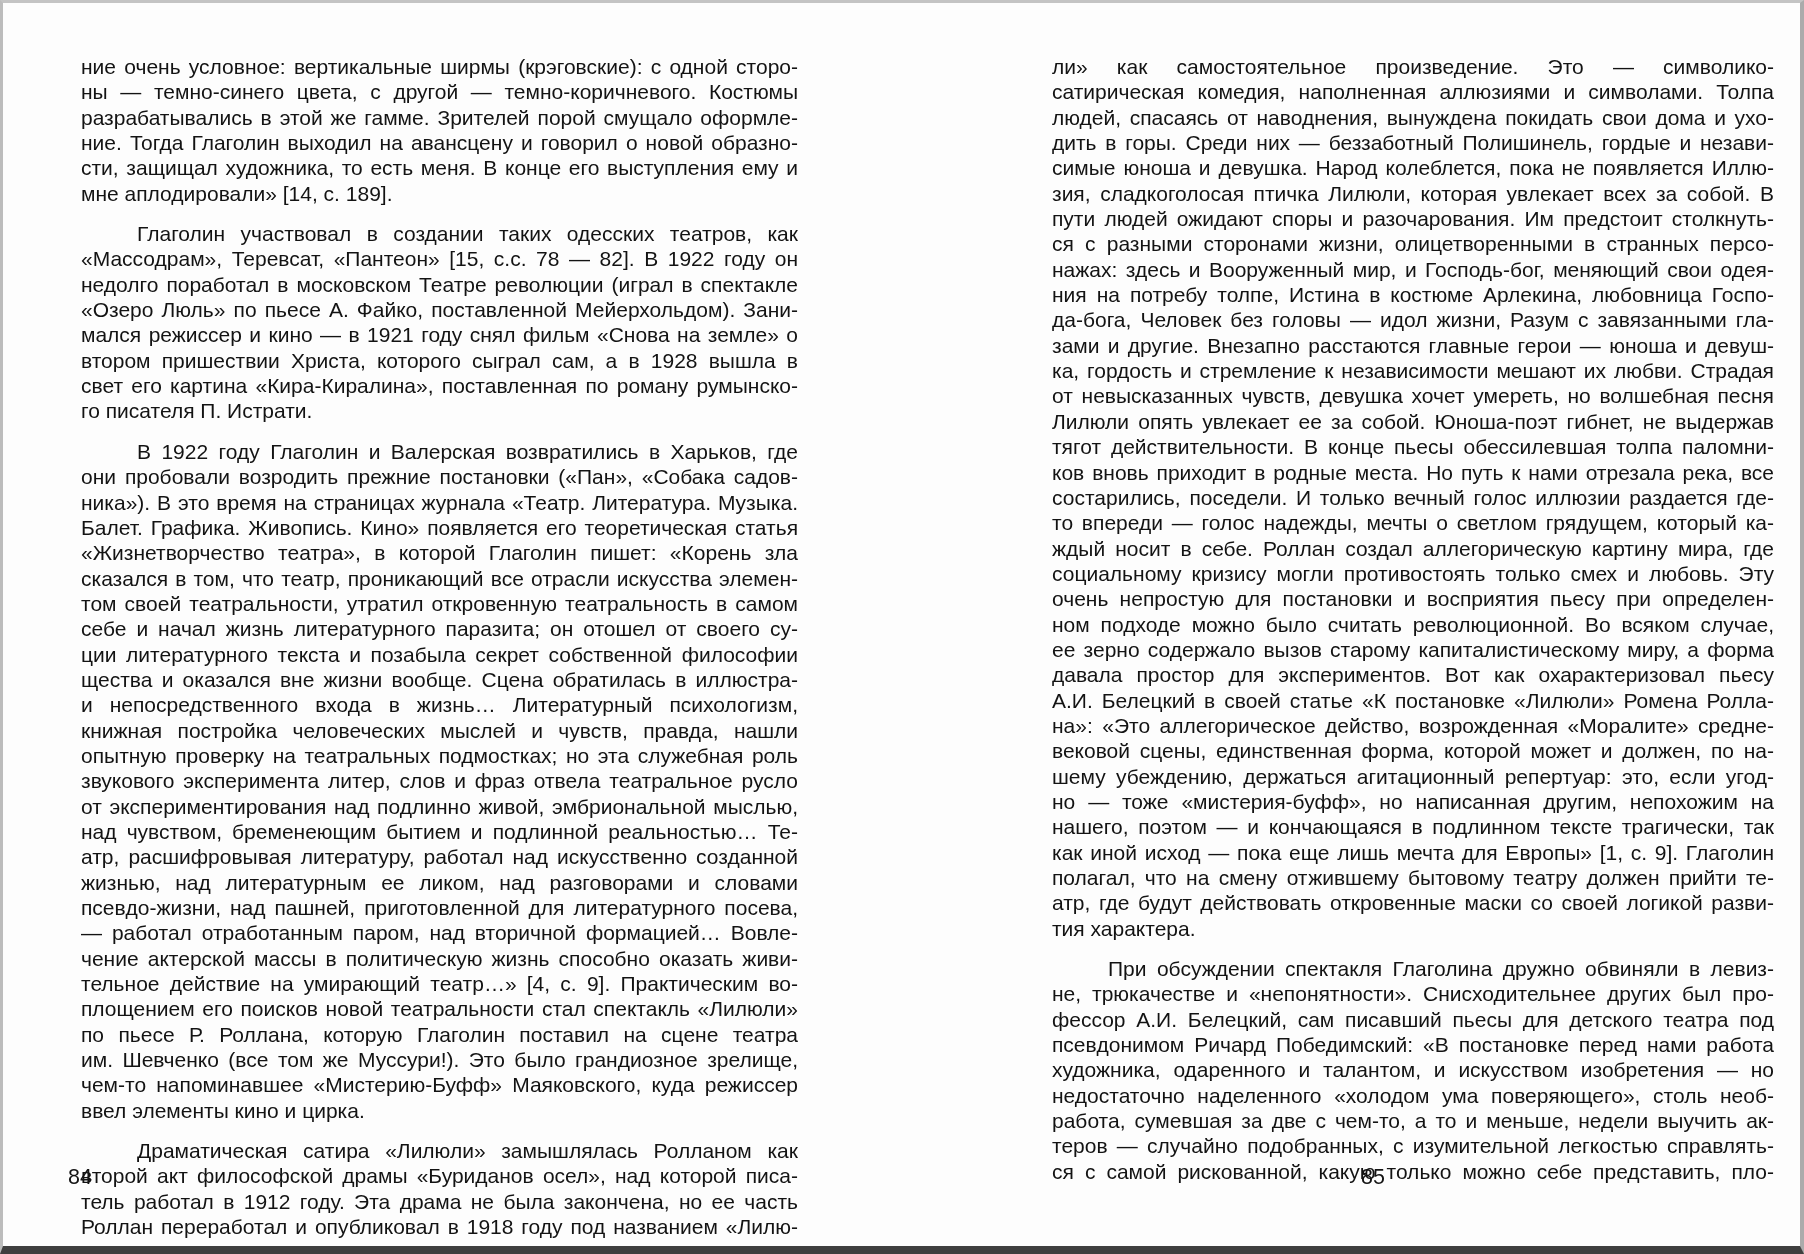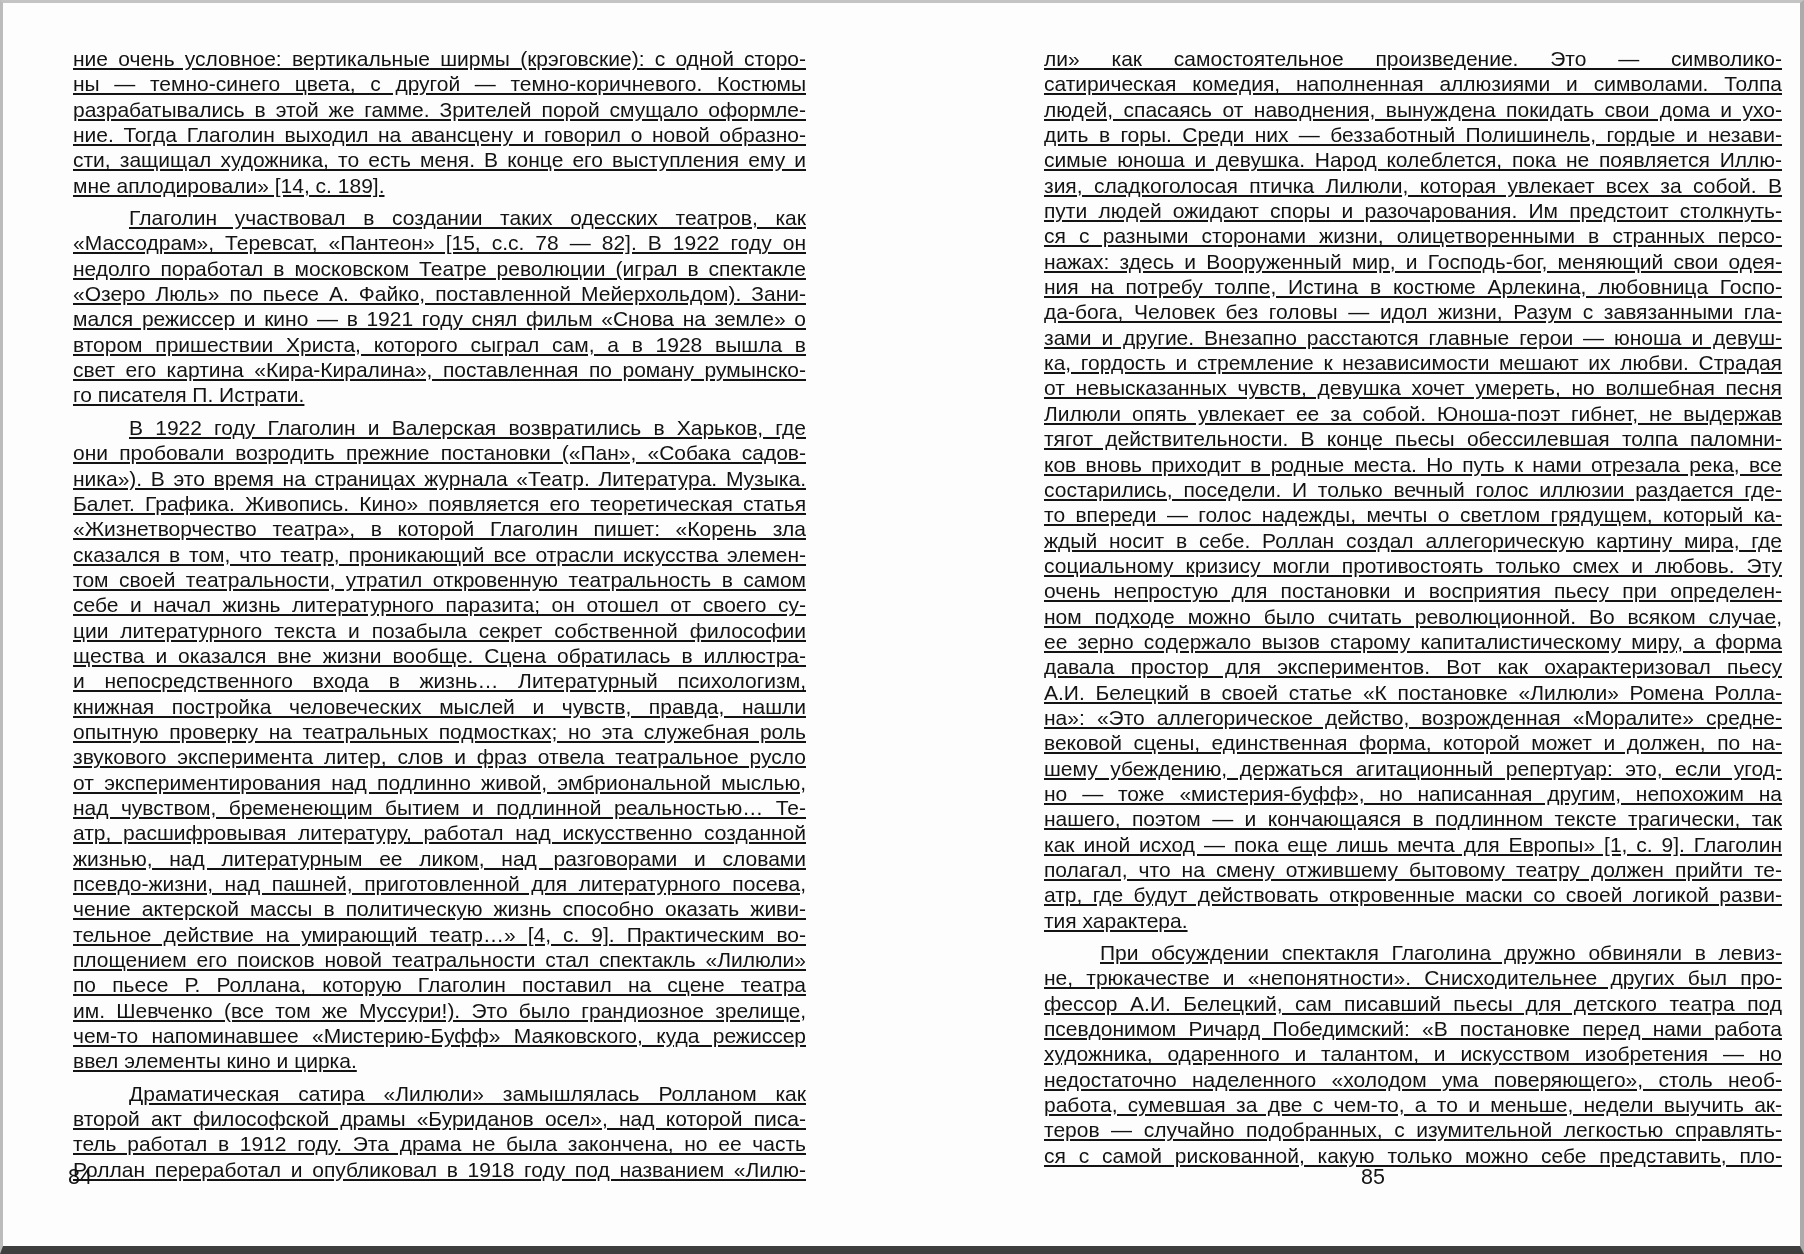--- a/index.html
+++ b/index.html
@@ -21,21 +21,21 @@
     color: #131313;
   }
   .text-column {
     position: absolute;
     top: 36px;
     font-size: 21px;
     line-height: 25.35px;
   }
   .col-left  { left: 63px;  width: 747px; }
   .col-right { left: 1034px; width: 752px; }
-  .para { margin: 7px; text-decoration: underline; }
+  .para { margin: 15px; }
   .para .line {
     text-align: justify;
     text-align-last: justify;
     white-space: normal;
   }
   .para .line.closing { text-align-last: left; }
   .para.indent .line:first-child { padding-left: 56px; box-sizing: border-box; }
   .page-number {
     position: absolute;
     top: 1162px;
@@ -82,20 +82,21 @@
           <div class="line">щества и оказался вне жизни вообще. Сцена обратилась в иллюстра-</div>
           <div class="line">и непосредственного входа в жизнь… Литературный психологизм,</div>
           <div class="line">книжная постройка человеческих мыслей и чувств, правда, нашли</div>
           <div class="line">опытную проверку на театральных подмостках; но эта служебная роль</div>
           <div class="line">звукового эксперимента литер, слов и фраз отвела театральное русло</div>
           <div class="line">от экспериментирования над подлинно живой, эмбриональной мыслью,</div>
           <div class="line">над чувством, бременеющим бытием и подлинной реальностью… Те-</div>
           <div class="line">атр, расшифровывая литературу, работал над искусственно созданной</div>
           <div class="line">жизнью, над литературным ее ликом, над разговорами и словами</div>
           <div class="line">псевдо-жизни, над пашней, приготовленной для литературного посева,</div>
+          <div class="line">— работал отработанным паром, над вторичной формацией… Вовле-</div>
           <div class="line">чение актерской массы в политическую жизнь способно оказать живи-</div>
           <div class="line">тельное действие на умирающий театр…» [4, с. 9]. Практическим во-</div>
           <div class="line">площением его поисков новой театральности стал спектакль «Лилюли»</div>
           <div class="line">по пьесе Р. Роллана, которую Глаголин поставил на сцене театра</div>
           <div class="line">им. Шевченко (все том же Муссури!). Это было грандиозное зрелище,</div>
           <div class="line">чем-то напоминавшее «Мистерию-Буфф» Маяковского, куда режиссер</div>
           <div class="line closing">ввел элементы кино и цирка.</div>
         </div>
         <div class="para indent">
           <div class="line">Драматическая сатира «Лилюли» замышлялась Ролланом как</div>

